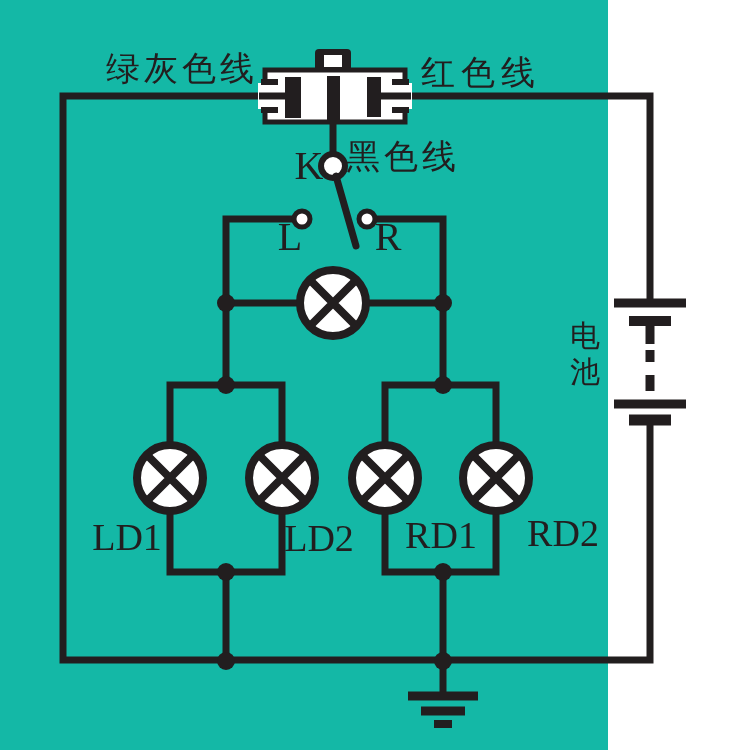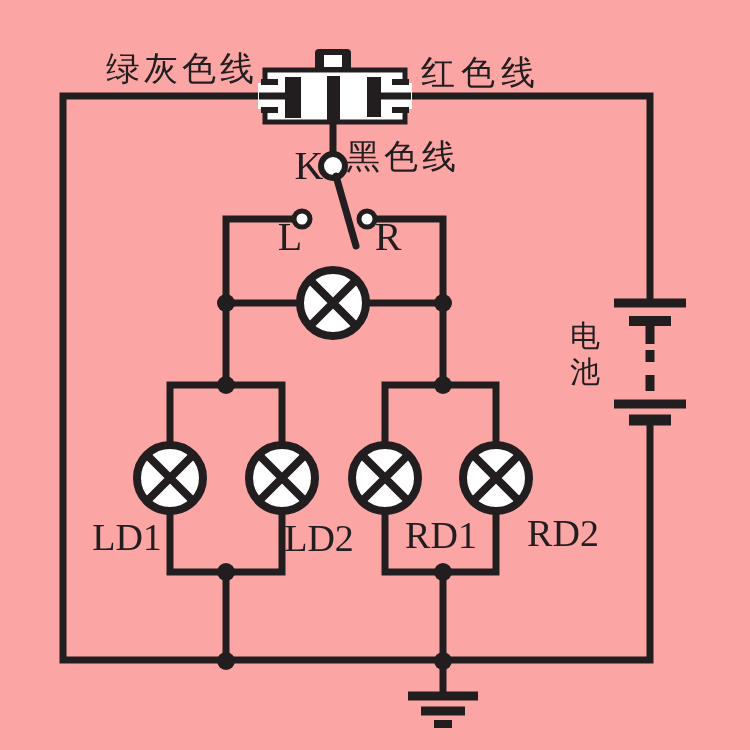--- a/index.html
+++ b/index.html
@@ -4,24 +4,24 @@
 <style>
   html, body {
     margin: 0;
     padding: 0;
     width: 750px;
     height: 750px;
     background: #ffffff;
     font-family: "Liberation Serif", "DejaVu Serif", serif;
   }
   #stage {
-    width: 750px;
+    width: 608px;
     height: 750px;
     position: relative;
-    background: #fca5a5;
+    background: #14b8a6;
   }
   svg { display: block; }
   .wire   { stroke: #221e1f; fill: none; stroke-width: 7; stroke-linejoin: miter; }
   .lampring { fill: #ffffff; stroke: #221e1f; stroke-width: 8; }
   .lampx  { stroke: #221e1f; stroke-width: 8; fill: none; }
   .dot    { fill: #221e1f; stroke: none; }
   .solid  { fill: #221e1f; stroke: none; }
   .whitefill { fill: #ffffff; stroke: none; }
   .contact { fill: #ffffff; stroke: #221e1f; stroke-width: 5; }
   .pivot   { fill: #ffffff; stroke: #221e1f; stroke-width: 6; }

